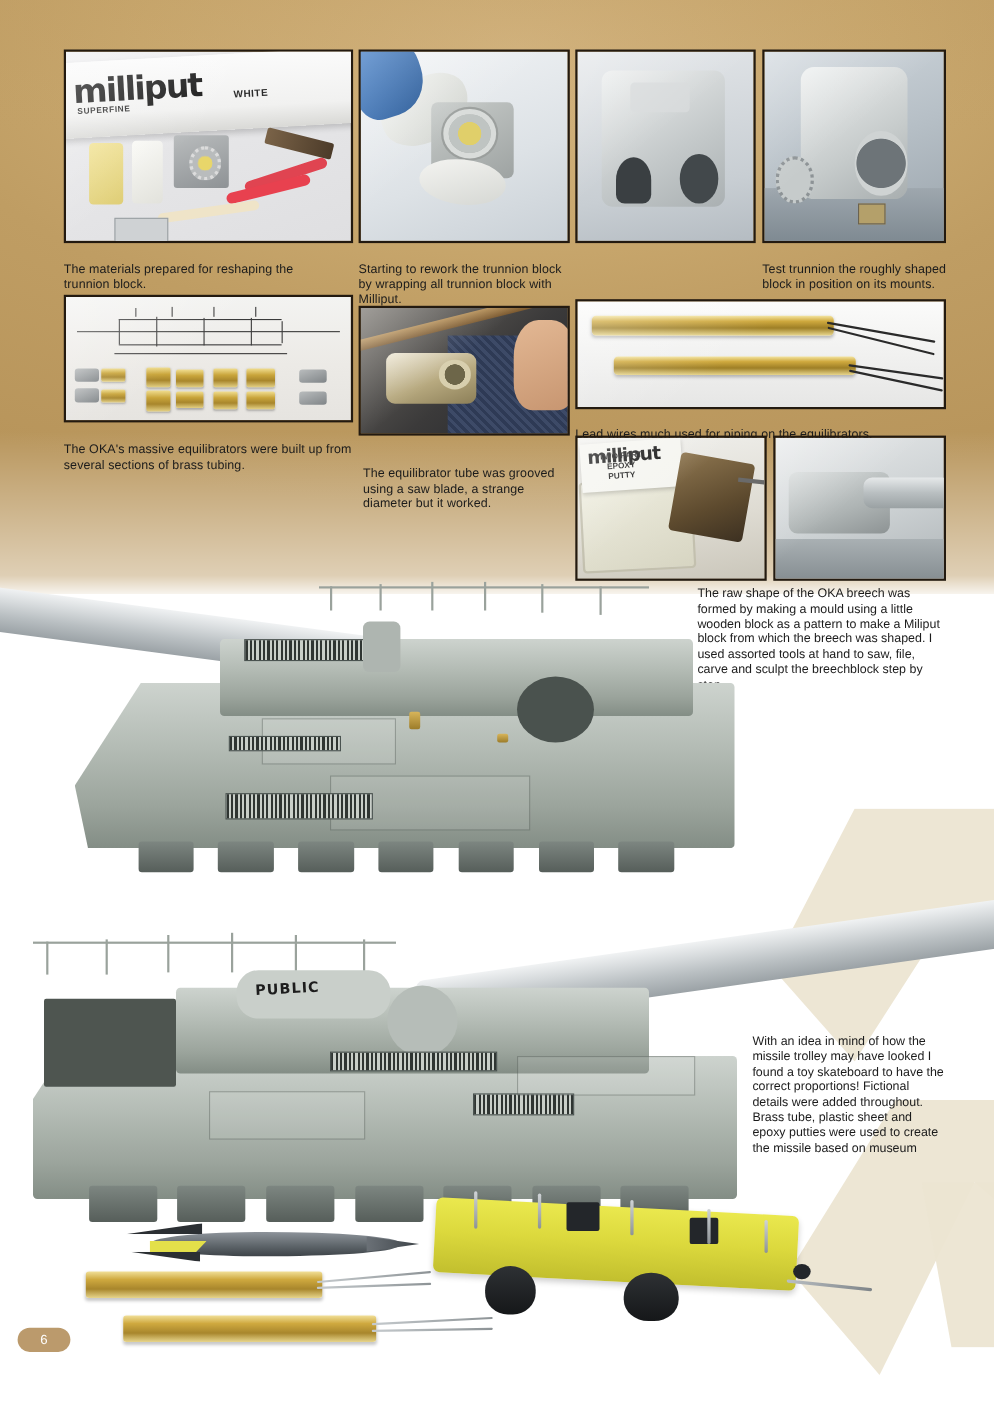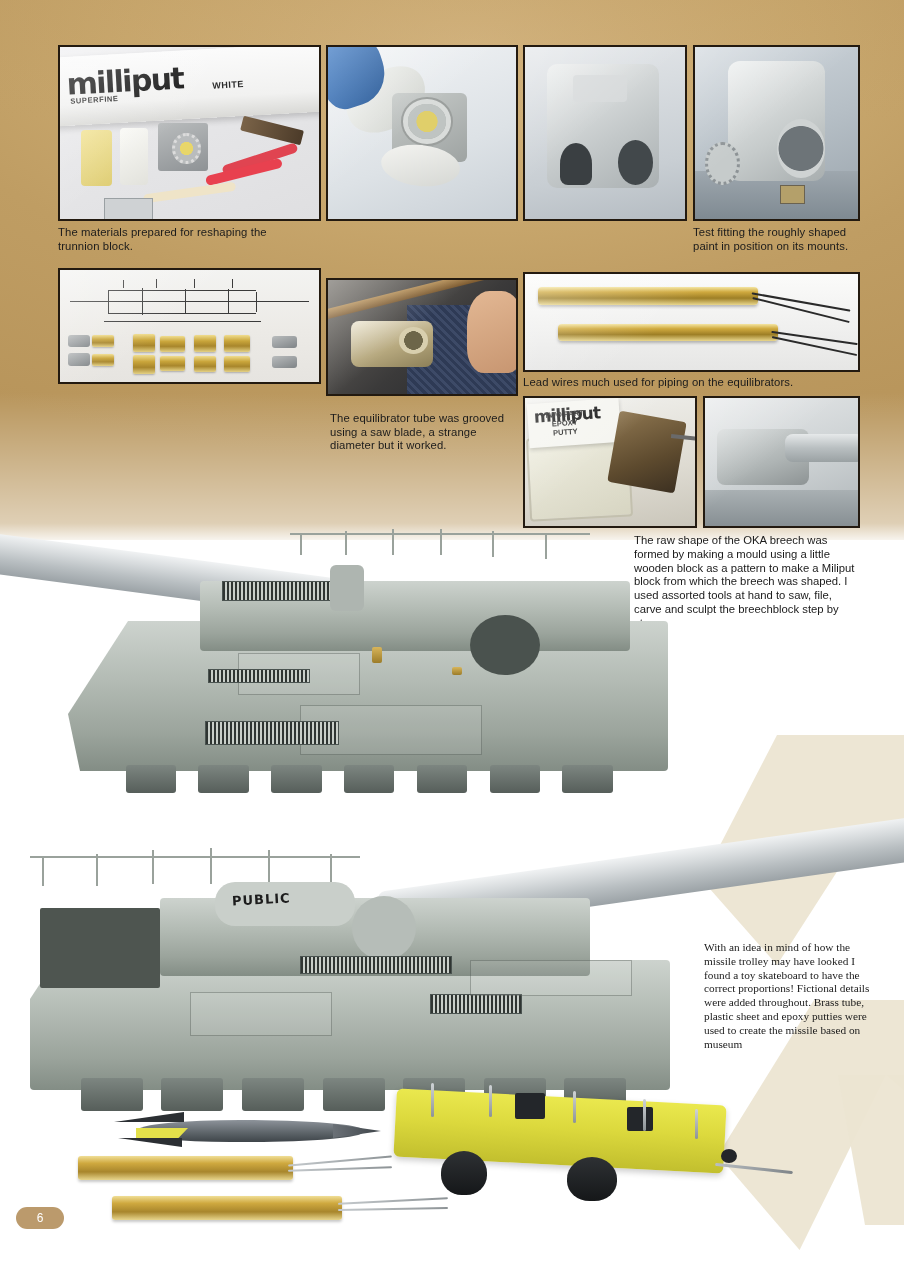--- a/index.html
+++ b/index.html
@@ -35,21 +35,21 @@
   .wm-c{left:838px;top:1075px;width:90px;height:150px;
         clip-path:polygon(0 0,100% 0,100% 100%,30% 100%);}
 
   
   .photo{position:absolute;border:2px solid #231a10;box-sizing:border-box;overflow:hidden;background:#cfcfcf;}
   .photo .ph-inner{position:absolute;inset:0;}
 
   
   .cap{
     position:absolute;color:#1b1b1b;font-size:11.3px;line-height:13.6px;
-    font-family:"Liberation Sans", sans-serif; letter-spacing:.1px;
+    font-family:"Liberation Sans", sans-serif; letter-spacing:.1px;margin-top:13px;
   }
   .body-text{
     position:absolute;color:#1b1b1b;font-size:11.3px;line-height:13.8px;
     font-family:"Liberation Sans", sans-serif;
   }
 
   
   .pagenum{
     position:absolute;left:16px;top:1207px;width:48px;height:22px;border-radius:11px;
     background:#bb9a6c;color:#fff;font-size:12px;display:flex;align-items:center;justify-content:center;
@@ -266,21 +266,22 @@
       <div class="tf-deck"></div>
       <div class="tf-body"></div>
       <div class="tf-bore"></div>
       <div class="tf-flange"></div>
       <div class="tf-hatch"></div>
       <div class="sheen"></div>
     </div>
   </div>
 
   <div class="cap" style="left:58px;top:226px;width:250px;">The materials prepared for reshaping the trunnion block.</div>
-  <div class="cap" style="left:693px;top:226px;width:170px;">Test fitting the roughly shaped paint in position on its mounts.</div>
+  <div class="cap" style="left:326px;top:226px;width:190px;">Starting to rework the trunnion block by wrapping all trunnion block with Milliput.</div>
+  <div class="cap" style="left:693px;top:226px;width:170px;">Test trunnion the roughly shaped block in position on its mounts.</div>
 
   <div class="photo p5" style="left:58px;top:268px;width:263px;height:116px;">
     <div class="ph-inner">
       <div class="dwg">
         <div class="dl" style="left:0;top:48%;width:100%;height:1px;"></div>
         <div class="dl" style="left:16%;top:26%;width:62%;height:1px;"></div>
         <div class="dl" style="left:16%;top:70%;width:62%;height:1px;"></div>
         <div class="dl" style="left:16%;top:26%;width:1px;height:44%;"></div>
         <div class="dl" style="left:30%;top:22%;width:1px;height:52%;"></div>
         <div class="dl" style="left:48%;top:24%;width:1px;height:48%;"></div>
@@ -327,20 +328,21 @@
       <div class="eq" style="left:4%;top:14%;width:66%;"></div>
       <div class="eq" style="left:10%;top:52%;width:66%;"></div>
       <div class="wire" style="left:68%;top:28%;width:30%;transform:rotate(10deg);"></div>
       <div class="wire" style="left:68%;top:36%;width:30%;transform:rotate(14deg);"></div>
       <div class="wire" style="left:74%;top:66%;width:26%;transform:rotate(8deg);"></div>
       <div class="wire" style="left:74%;top:74%;width:26%;transform:rotate(12deg);"></div>
       <div class="sheen"></div>
     </div>
   </div>
 
+  <div class="cap" style="left:58px;top:390px;width:262px;">The OKA's massive equilibrators were built up from several sections of brass tubing.</div>
   <div class="cap" style="left:330px;top:412px;width:185px;">The equilibrator tube was grooved using a saw blade, a strange diameter but it worked.</div>
   <div class="cap" style="left:523px;top:376px;width:335px;">Lead wires much used for piping on the equilibrators.</div>
 
   <div class="photo p8" style="left:523px;top:396px;width:174px;height:132px;">
     <div class="ph-inner">
       <div class="m8tray"></div>
       <div class="m8box">
         <div class="m8logo">milliput</div>
         <div class="m8sub">
           <span>TWO PART</span><br>
@@ -359,21 +361,21 @@
       <div class="b9"></div>
       <div class="b9tube"></div>
       <div class="sheen"></div>
     </div>
   </div>
 
 
   <div class="body-text" style="left:634px;top:534px;width:228px;">The raw shape of the OKA breech was formed by making a mould using a little wooden block as a pattern to make a Miliput block from which the breech was shaped. I used assorted tools at hand to saw, file, carve and sculpt the breechblock step by step.</div>
 
 
-  <div class="body-text" style="left:704px;top:941px;width:176px;font-family:Liberation Serif, serif;">With an idea in mind of how the missile trolley may have looked I found a toy skateboard to have the correct proportions! Fictional details were added throughout. Brass tube, plastic sheet and epoxy putties were used to create the missile based on museum</div>
+  <div class="body-text" style="left:684px;top:941px;width:176px;">With an idea in mind of how the missile trolley may have looked I found a toy skateboard to have the correct proportions! Fictional details were added throughout. Brass tube, plastic sheet and epoxy putties were used to create the missile based on museum</div>
 
   <div class="tank1">
 
     <div class="t-barrel" style="left:-10px;top:8px;width:460px;height:40px;transform:rotate(7.5deg);transform-origin:left center;"></div>
     <div class="t-barrel" style="left:330px;top:58px;width:300px;height:34px;transform:rotate(6deg);transform-origin:left center;"></div>
 
     <div class="t-rail" style="left:290px;top:8px;width:300px;"></div>
     <div class="t-post" style="left:300px;top:8px;height:22px;"></div>
     <div class="t-post" style="left:345px;top:6px;height:24px;"></div>
     <div class="t-post" style="left:392px;top:4px;height:26px;"></div>

